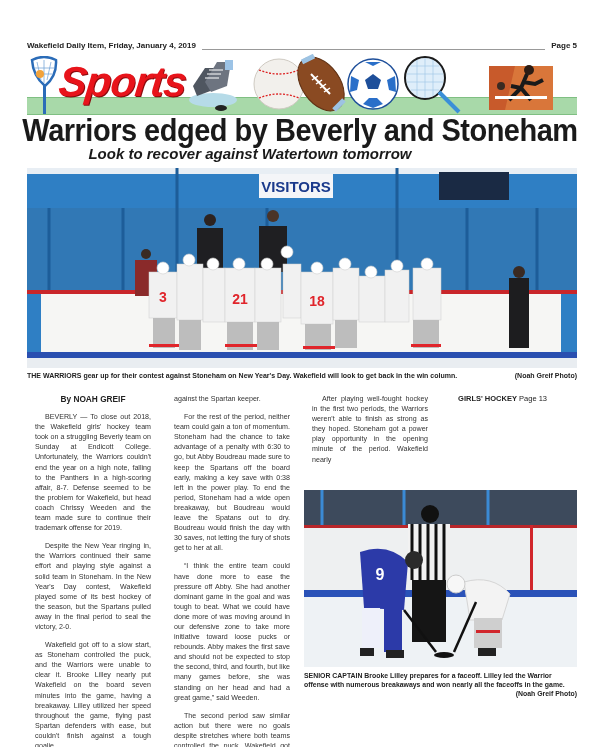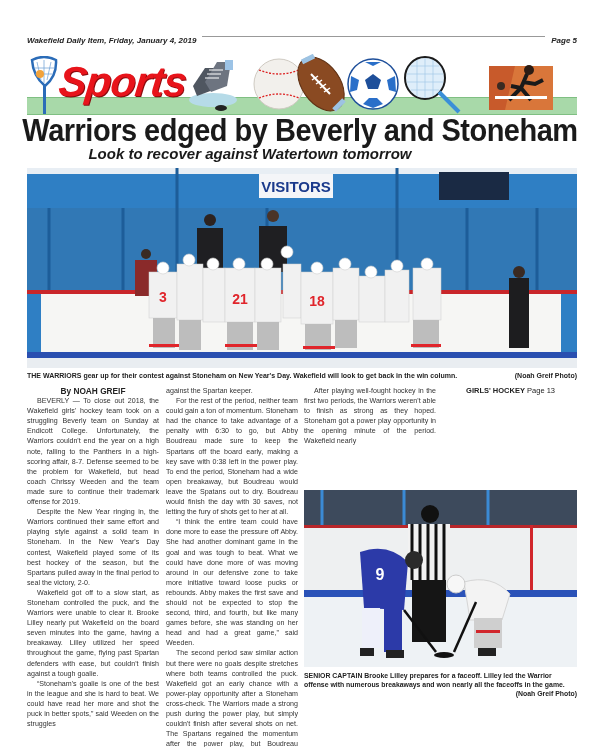--- a/index.html
+++ b/index.html
@@ -1,28 +1,28 @@
 <!DOCTYPE html>
 <html><head>
 <meta charset="utf-8">
 <style>
   html, body { margin:0; padding:0; background:#ffffff; }
   body { width:600px; height:747px; position:relative; overflow:hidden; font-family:"Liberation Sans", sans-serif; color:#222; }
-  .masthead { position:absolute; left:27px; top:36px; width:550px; height:14px; display:flex; align-items:flex-start; font-size:8px; font-weight:bold; color:#222;font-style:italic; }
+  .masthead { position:absolute; left:27px; top:36px; width:550px; height:14px; display:flex; align-items:flex-end; font-size:8px; font-weight:bold; color:#222; }
   .masthead .rule { flex:1; height:0; border-top:1px solid #999; margin:0 6px; }
   .banner { position:absolute; left:27px; top:54px; width:550px; height:62px; }
   .banner .strip { position:absolute; left:0; top:43px; width:550px; height:16px; background:#a8d9a9; border-top:1px solid #7fbf82; border-bottom:1px solid #7fbf82; }
   .banner .sports-word { position:absolute; left:32px; top:4px; font-size:42px; font-weight:bold; font-style:italic; color:#e8141b; letter-spacing:-1px; text-shadow:1px 1px 0 #8a0a0d; transform:skewX(-6deg); }
   .icon { position:absolute; }
   .headline { position:absolute; left:0; width:600px; top:114px; text-align:center; font-size:29px; font-weight:bold; color:#1a1a1a; letter-spacing:-0.5px; transform:scaleY(1.08); }
   .subhead { position:absolute; left:0; width:500px; top:145px; text-align:center; font-size:15px; font-weight:bold; font-style:italic; color:#1a1a1a; }
   .photo1 { position:absolute; left:27px; top:168px; width:550px; height:200px; overflow:hidden; background:#0ea5e9; }
   .cap1 { position:absolute; left:27px; top:372px; width:550px; font-size:7px; font-weight:bold; color:#222; display:flex; justify-content:space-between; }
   .col { position:absolute; top:386px; font-size:7.1px; line-height:10.1px; color:#333; text-align:justify; }
-  .col p { margin:0; text-indent:10px; }
+  .col p { margin:8px; text-indent:10px; }
   .byline { text-align:center; font-weight:bold; font-size:8.3px; color:#222; margin-bottom:1px; text-indent:0 !important; }
   .jump { text-align:right; font-weight:bold; font-size:7.5px; color:#222; margin-top:4px; padding-right:22px; text-indent:0 !important; }
   .jump span { font-weight:normal; }
   .photo2 { position:absolute; left:304px; top:490px; width:273px; height:177px; overflow:hidden; background:#e9eef2; }
   .cap2 { position:absolute; left:304px; top:671px; width:273px; font-size:6.9px; line-height:9px; font-weight:bold; color:#222; }
   .cap2 .credit { text-align:right; }
 </style>
 </head>
 <body>
 

